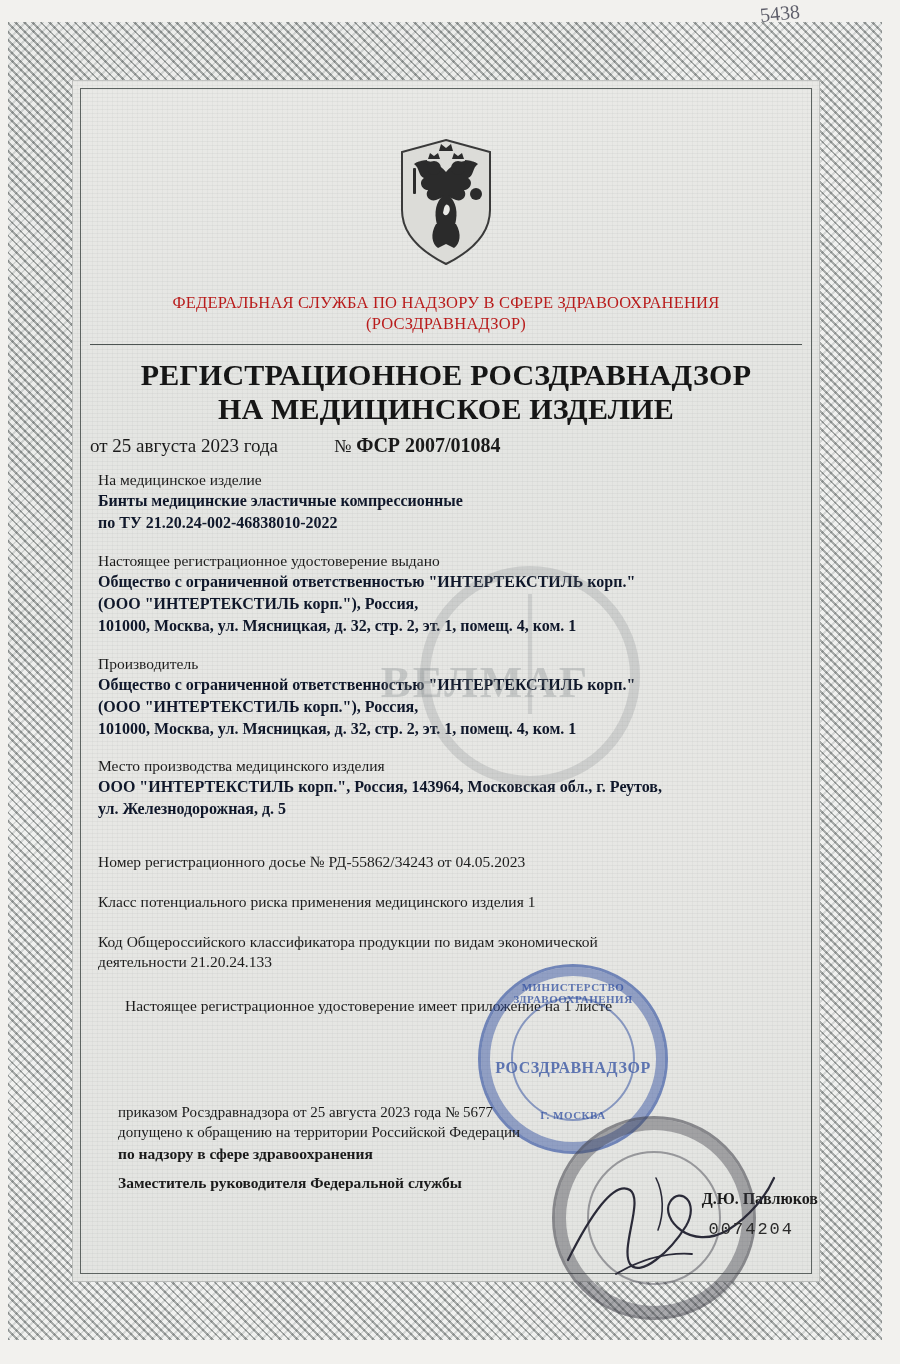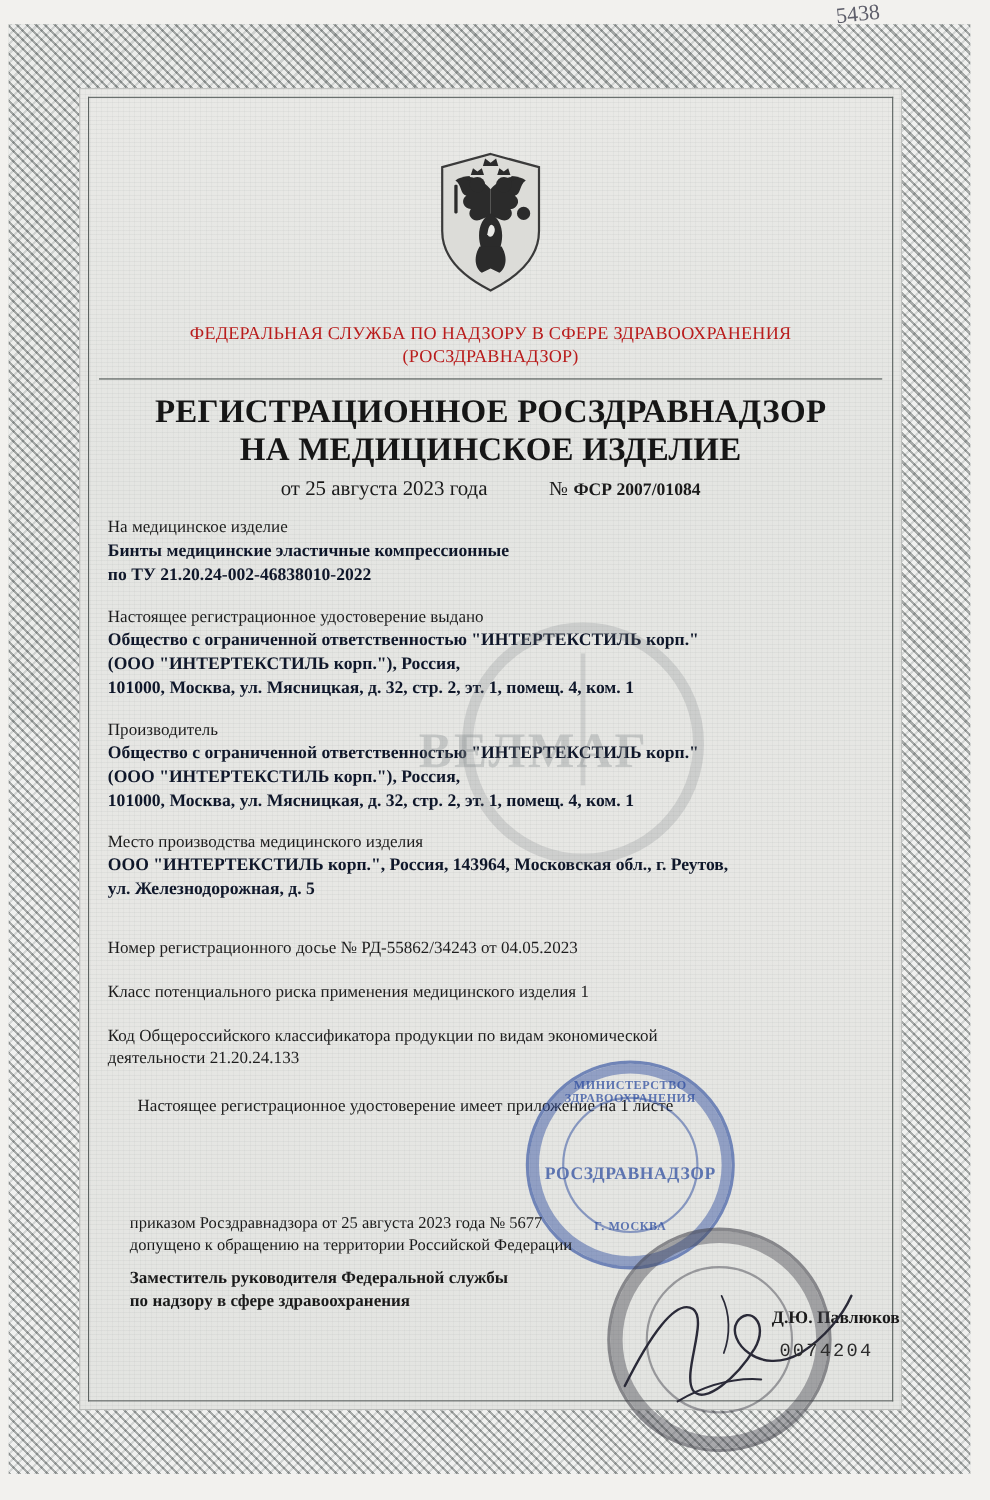--- a/index.html
+++ b/index.html
@@ -107,27 +107,26 @@
     letter-spacing: 0.2px;
     color: #161616;
   }
   #doc-title .t2 { display: block; }
 
   #date-row {
     position: absolute;
     top: 338px;
     left: 0; right: 0;
     display: flex;
-    justify-content: center;
     gap: 56px;
     align-items: baseline;
     font-size: 19px;
   }
   #date-row .date-text { font-weight: normal; }
-  #date-row .reg-number { font-weight: bold; font-size: 16px; }
+  #date-row .reg-number { font-weight: bold; font-size: 20px; }
   #date-row .no-sign { font-weight: normal; font-size: 18px; margin-right: 5px; }
 
   .block {
     position: absolute;
     left: 8px;
     width: 700px;
   }
   .lbl {
     font-size: 15.5px;
     line-height: 1.32;
@@ -374,22 +373,22 @@
     <div id="blue-stamp">
       <div class="inner"></div>
       <div class="st-text" style="top:14px;text-align:center;">МИНИСТЕРСТВО ЗДРАВООХРАНЕНИЯ</div>
       <div class="st-text" style="top:92px; font-size:16px;">РОСЗДРАВНАДЗОР</div>
       <div class="st-text" style="bottom:30px;">Г. МОСКВА</div>
     </div>
 
     <div id="footer">
       <div class="f-lbl">приказом Росздравнадзора от 25 августа 2023 года № 5677</div>
       <div class="f-lbl">допущено к обращению на территории Российской Федерации</div>
+      <div class="f-bold">по надзору в сфере здравоохранения</div>
       <div class="f-bold" style="margin-top:8px;">Заместитель руководителя Федеральной службы</div>
-      <div class="f-bold">по надзору в сфере здравоохранения</div>
       <div id="sign-name">Д.Ю. Павлюков</div>
     </div>
 
     <div id="round-stamp">
       <div class="inner"></div>
     </div>
 
     <svg id="signature-svg" width="230" height="140" viewBox="0 0 230 140">
       <path d="M8 104 C30 60 54 24 70 34 C84 44 60 92 70 108 C80 122 110 96 126 70 C140 46 120 30 110 46 C100 62 130 96 168 74 C190 60 206 40 214 22" fill="none" stroke="#2a2a38" stroke-width="2.2" stroke-linecap="round"></path>
       <path d="M56 118 C80 104 104 96 132 98" fill="none" stroke="#2a2a38" stroke-width="1.8" stroke-linecap="round"></path>

